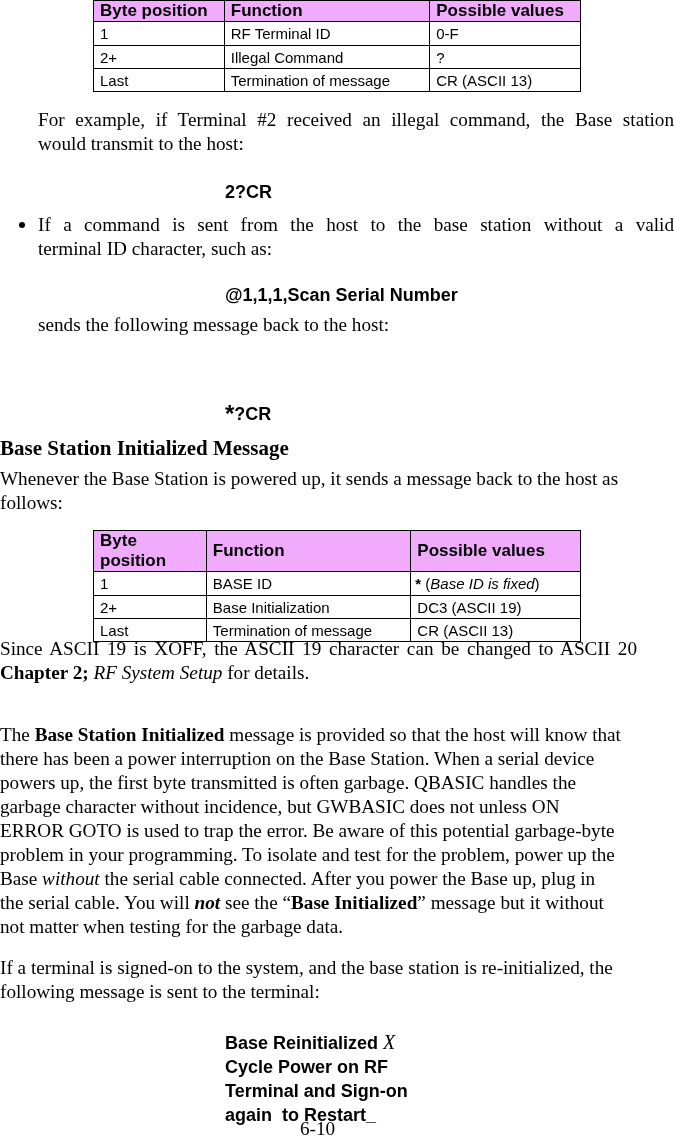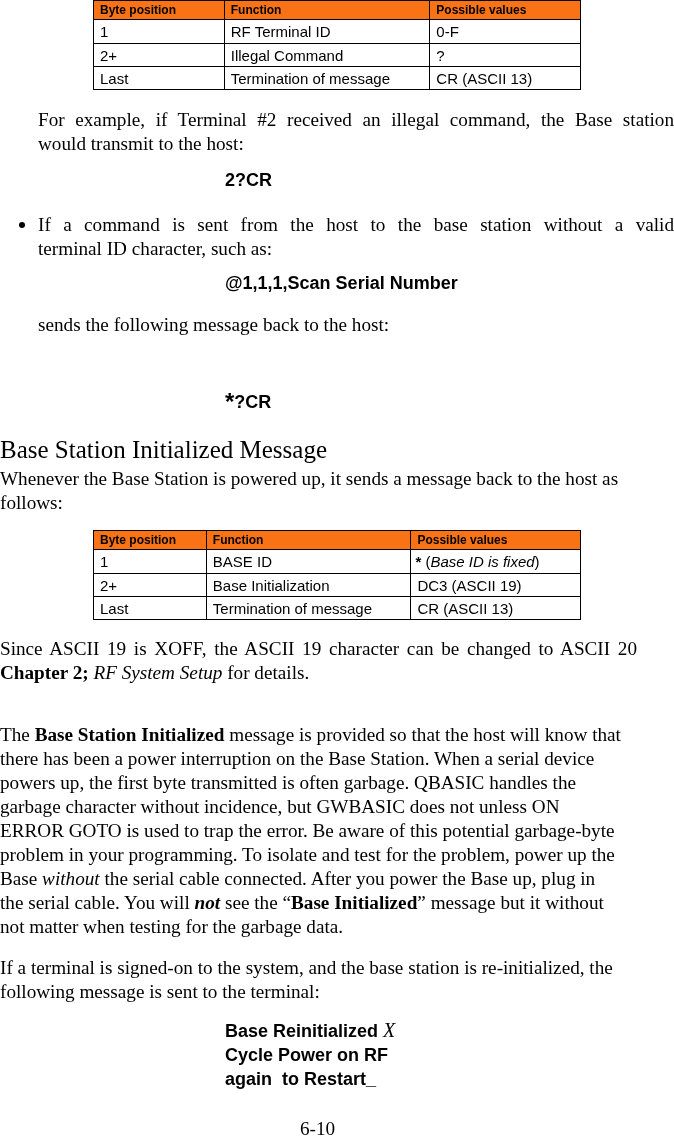--- a/index.html
+++ b/index.html
@@ -12,27 +12,27 @@
   .jline { text-align: justify; text-align-last: justify; display: block; white-space: nowrap; }
 
   table.spec {
     position: absolute; border-collapse: collapse;
     font-family: "Liberation Sans", sans-serif;
   }
   table.spec th, table.spec td {
     border: 1px solid #000; padding: 0 0 0 6px; text-align: left; vertical-align: middle;
   }
   table.spec th {
-    background: #f97316; font-weight: bold; font-size: 12px; height: 18px;
+    background: #f0abfc; font-weight: bold; font-size: 17px; height: 18px;
   }
   table.spec td { font-size: 15px; height: 22px; }
   table.spec tr.first-row td { height: 23px; }
 
-  .code { font-family: "Liberation Sans", sans-serif; font-weight: bold; font-size: 18px; }
-  .heading { font-family: "Liberation Serif", serif; font-weight: normal; font-size: 25px; }
+  .code { font-family: "Liberation Sans", sans-serif; font-weight: bold; font-size: 18px; margin-top: 12px; }
+  .heading { font-family: "Liberation Serif", serif; font-weight: bold; font-size: 21px; }
   .bullet-dot {
     position: absolute; width: 6px; height: 6px; border-radius: 50%; background: #000;
   }
 </style>
 </head>
 <body>
 
 <table class="spec" style="left:93px; top:0px; width:488px;">
   <colgroup>
       <col style="width:131px">
@@ -138,16 +138,17 @@
 </div>
 
 <div class="abs serif" style="left:0px; top:956px; width:542px;">
   <span class="jline">If a terminal is signed-on to the system, and the base station is re-initialized, the</span>
   <span style="display:block">following message is sent to the terminal:</span>
 </div>
 
 <div class="abs code" style="left:225px; top:1018px; line-height:24px;">
   <div><span>Base Reinitialized </span><i style="font-family:'Liberation Serif', serif; font-weight:normal; font-size:20px;">X</i></div>
   <div>Cycle Power on RF</div>
+  <div>Terminal and Sign-on</div>
   <div style="white-space:pre;">again  to Restart_</div>
 </div>
 
 <div class="abs serif" style="left:300px; top:1117px;">6-10</div>
 
 </body></html>

